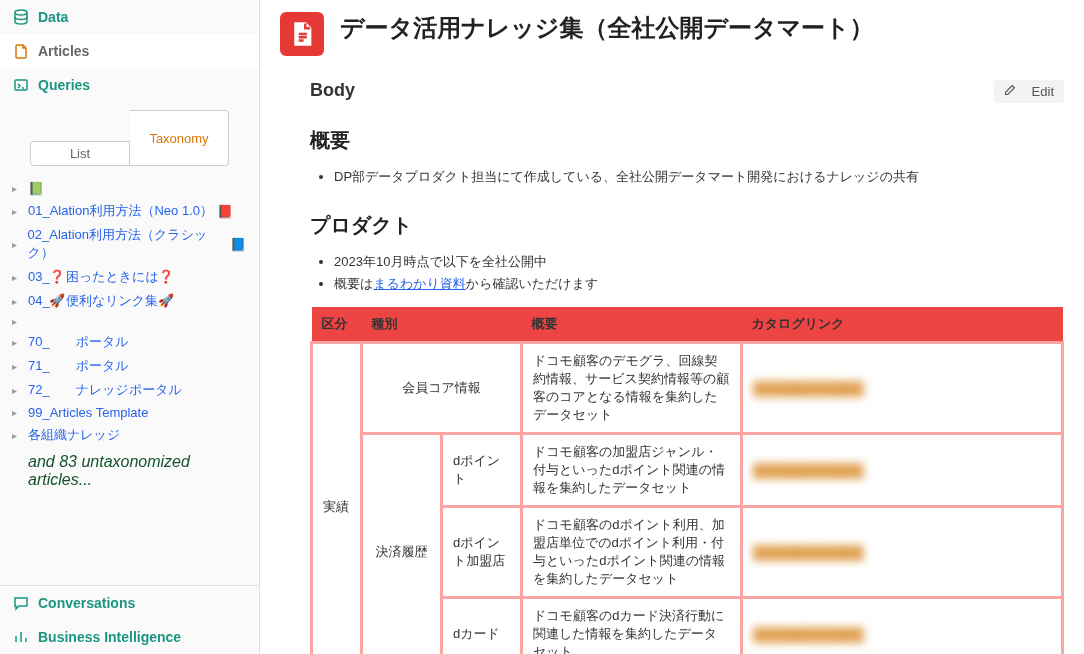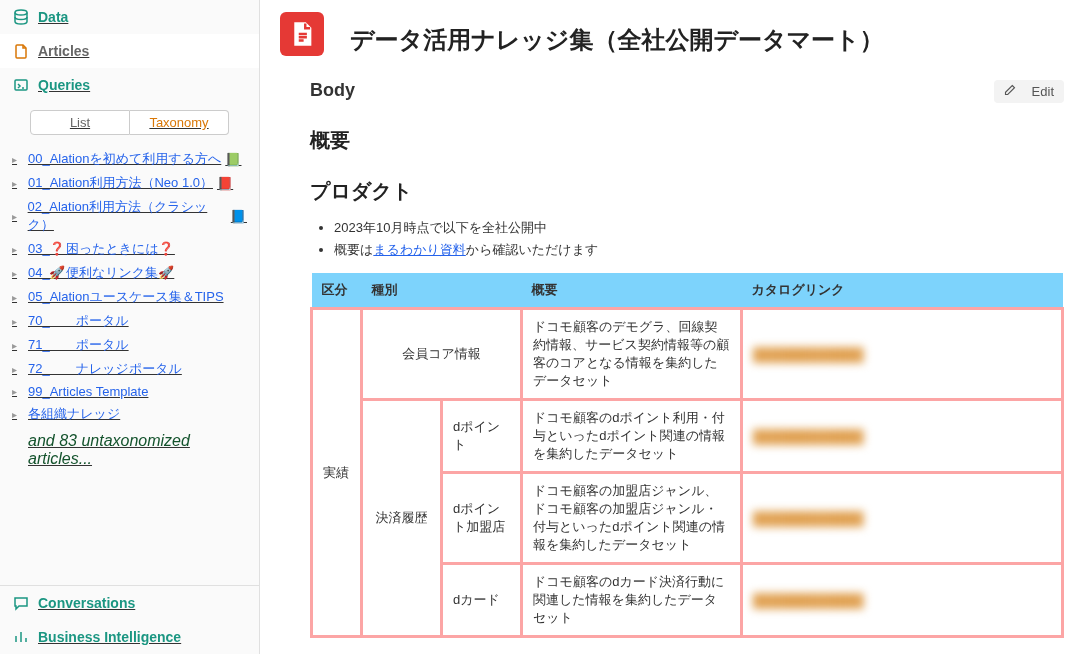--- a/index.html
+++ b/index.html
@@ -12,21 +12,20 @@
       height: 654px;
       width: 1084px;
       overflow: hidden;
     }
     .sidebar {
       width: 260px;
       border-right: 1px solid #e0e0e0;
       display: flex;
       flex-direction: column;
       background: #fafafa;
-      text-decoration: underline;
     }
     .sidebar-top {
       flex: 1;
       overflow-y: auto;
     }
     .sidebar-section {
       display: flex;
       align-items: center;
       padding: 8px 12px;
       color: #1b9682;
@@ -52,21 +51,21 @@
     }
     .toggle-btn {
       flex: 1;
       padding: 4px 12px;
       border: 1px solid #ccc;
       background: #fff;
       cursor: pointer;
       font-size: 13px;
       color: #666;
     }
-    .toggle-btn.left { border-radius: 4px 0 0 4px; }
+    .toggle-btn.left { border-radius: 4px 0 0 4px; margin-top: 31px; }
     .toggle-btn.right { border-radius: 0 4px 4px 0; border-left: none; }
     .toggle-btn.active { color: #d97706; }
     .tree {
       padding: 4px 8px;
     }
     .tree-item {
       display: flex;
       align-items: center;
       padding: 3px 4px;
       cursor: pointer;
@@ -90,22 +89,22 @@
     .sidebar-bottom {
       border-top: 1px solid #e0e0e0;
     }
     .main {
       flex: 1;
       overflow-y: auto;
       padding: 12px 20px;
     }
     .page-header {
       display: flex;
-      align-items: flex-end;
-      gap: 26px;
+      align-items: flex-start;
+      gap: 16px;
       margin-bottom: 24px;
     }
     .page-icon {
       width: 44px;
       height: 44px;
       background: #e53935;
       border-radius: 6px;
       display: flex;
       align-items: center;
       justify-content: center;
@@ -162,21 +161,21 @@
       margin-top: 12px;
       font-size: 13px;
     }
     .data-table th, .data-table td {
       border: 3px solid #fca5a5;
       padding: 8px 10px;
       text-align: left;
       vertical-align: middle;
     }
     .data-table th {
-      background: #7dd3fc;
+      background: #ef4444;
       font-weight: 700;
       border-top: none;
       border-left: none;
       border-right: none;
       border-bottom: 2px solid #1d4ed8;
     }
     .data-table th:first-child, .data-table td.c0 { width: 50px; }
     .data-table td.c1 { width: 80px; text-align: center; }
     .data-table td.c2 { width: 80px; }
     .data-table td.c3 { width: 220px; }
@@ -220,21 +219,20 @@
     </div>
 
     <div class="toggle-row">
       <button class="toggle-btn left">List</button>
       <button class="toggle-btn right active">Taxonomy</button>
     </div>
 
     <div class="tree">
       <div class="tree-item">
           <span class="caret">▸</span>
-          <span class="label">00_Alationを初めて利用する方へ</span>
           <span>📗</span>
         </div>
       <div class="tree-item">
           <span class="caret">▸</span>
           <span class="label">01_Alation利用方法（Neo 1.0）</span>
           <span>📕</span>
         </div>
       <div class="tree-item">
           <span class="caret">▸</span>
           <span class="label">02_Alation利用方法（クラシック）</span>
@@ -243,21 +241,20 @@
       <div class="tree-item">
           <span class="caret">▸</span>
           <span class="label">03_❓困ったときには❓</span>
         </div>
       <div class="tree-item">
           <span class="caret">▸</span>
           <span class="label">04_🚀便利なリンク集🚀</span>
         </div>
       <div class="tree-item">
           <span class="caret">▸</span>
-          <span class="label">05_Alationユースケース集＆TIPS</span>
         </div>
       <div class="tree-item">
           <span class="caret">▸</span>
           <span class="label">70_　　ポータル</span>
         </div>
       <div class="tree-item">
           <span class="caret">▸</span>
           <span class="label">71_　　ポータル</span>
         </div>
       <div class="tree-item">
@@ -315,20 +312,23 @@
         <svg width="12" height="12" viewBox="0 0 16 16" fill="none" stroke="#555" stroke-width="1.5">
             <path d="M11 2l3 3-9 9H2v-3z"></path>
           </svg>
       </span>
       <span>Edit</span>
     </button>
   </div>
 
   <div class="content-inner">
     <h2 class="h3">概要</h2>
+    <ul class="bullet-list">
+      <li>DP部データプロダクト担当にて作成している、全社公開データマート開発におけるナレッジの共有</li>
+    </ul>
 
     <h2 class="h3">プロダクト</h2>
     <ul class="bullet-list">
       <li>2023年10月時点で以下を全社公開中</li>
       <li>
         <span>概要は</span><a href="#" class="inline-link">まるわかり資料</a><span>から確認いただけます</span>
       </li>
     </ul>
 
     <table class="data-table">
@@ -344,26 +344,26 @@
       <tbody>
         <tr>
           <td class="c0" rowspan="4">実績</td>
           <td class="c1" colspan="2">会員コア情報</td>
           <td class="c3">ドコモ顧客のデモグラ、回線契約情報、サービス契約情報等の顧客のコアとなる情報を集約したデータセット</td>
           <td class="blurred">████████████</td>
         </tr>
         <tr>
           <td class="c1" rowspan="3">決済履歴</td>
           <td class="c2">dポイント</td>
-          <td class="c3">ドコモ顧客のdポイント利用・付与といったdポイント関連の情報を集約したデータセット</td>
+          <td class="c3">ドコモ顧客の加盟店ジャンル・付与といったdポイント関連の情報を集約したデータセット</td>
           <td class="blurred">████████████</td>
         </tr>
         <tr>
           <td class="c2">dポイント加盟店</td>
-          <td class="c3">ドコモ顧客の加盟店ジャンル、ドコモ顧客の加盟店ジャンル・付与といったdポイント関連の情報を集約したデータセット</td>
+          <td class="c3">ドコモ顧客のdポイント利用、加盟店単位でのdポイント利用・付与といったdポイント関連の情報を集約したデータセット</td>
           <td class="blurred">████████████</td>
         </tr>
         <tr>
           <td class="c2">dカード</td>
           <td class="c3">ドコモ顧客のdカード決済行動に関連した情報を集約したデータセット</td>
           <td class="blurred">████████████</td>
         </tr>
       </tbody>
     </table>
   </div>

